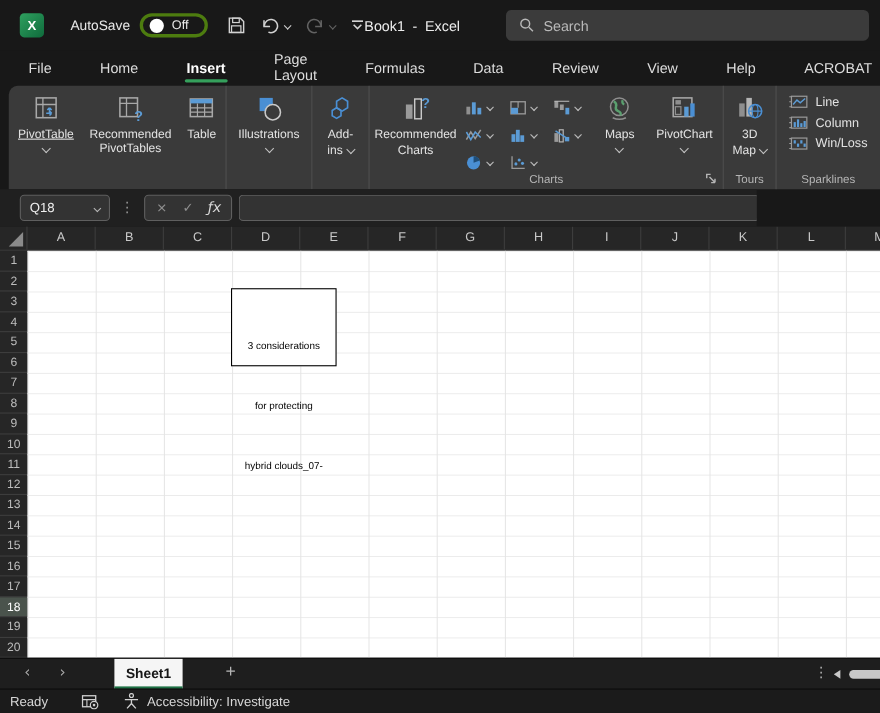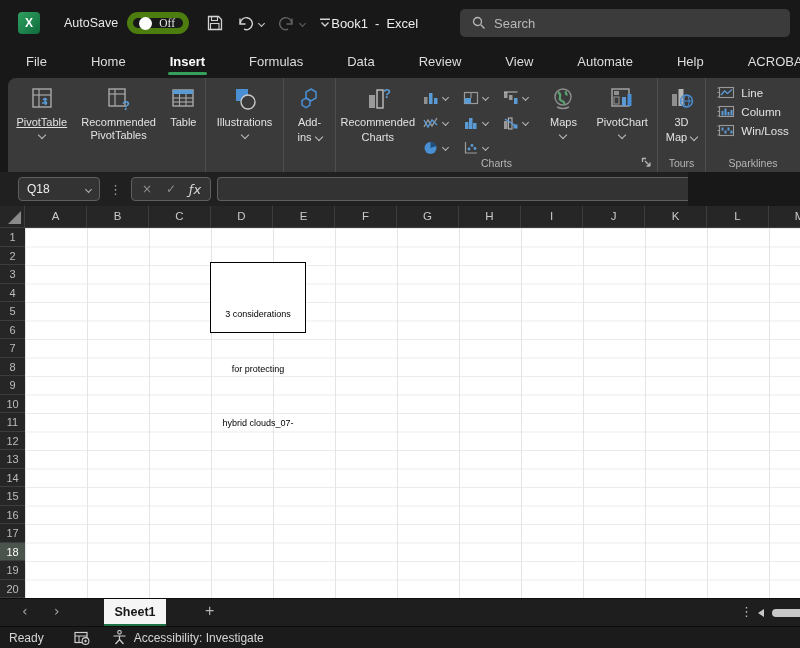--- a/index.html
+++ b/index.html
@@ -7,22 +7,22 @@
               font-family:"Liberation Sans", sans-serif; }
   .glyph { font-family:"DejaVu Sans", sans-serif; }
   .app { position:relative; width:800px; height:648px; background:#181818; color:#e4e4e4; }
 
   
   .titlebar { height:46px; display:flex; align-items:center; background:#181818; }
   .xl-logo { width:22px; height:22px; margin-left:18px; border-radius:4px;
              background:linear-gradient(135deg,#2fa05f,#0f6b3c); color:#fff; font-weight:bold;
              font-size:12px; display:flex; align-items:center; justify-content:center; }
   .autosave-label { margin-left:24px; font-size:12.5px; color:#e8e8e8; }
-  .toggle { margin-left:9px; width:62px; height:22px; border:6px solid #4d7c0f; border-radius:12px;
-            display:flex; align-items:center; gap:7px; padding:0 6px; cursor:pointer;font-family:Liberation Serif, serif; }
+  .toggle { margin-left:9px; width:62px; height:22px; border:3px solid #4d7c0f; border-radius:12px;
+            display:flex; align-items:center; gap:7px; padding:0 6px; cursor:pointer; }
   .knob { width:13px; height:13px; border-radius:50%; background:#fff; }
   .toggle-state { font-size:11.5px; color:#e8e8e8; }
   .qat { display:flex; align-items:center; margin-left:18px; gap:14px; }
   .qat svg { display:block; }
   .chev { display:inline-block; width:6px; height:6px; border-right:1.5px solid currentColor;
           border-bottom:1.5px solid currentColor; transform:rotate(45deg); }
   .chev.sm { width:5px; height:5px; }
   .dim { opacity:.4; }
   .undo-grp, .redo-grp { display:flex; align-items:center; gap:5px; color:#cfcfcf; }
   .doc-title { font-size:13px; color:#ececec; display:flex; gap:7px; }
@@ -169,25 +169,25 @@
         <line x1="8.8" y1="8.8" x2="12.5" y2="12.5" stroke="#b9b9b9" stroke-width="1.3"></line>
       </svg>
       <span>Search</span>
     </div>
   </div>
 
   <div class="tabrow">
     <span class="rtab">File</span>
     <span class="rtab">Home</span>
     <span class="rtab active">Insert</span>
+    <span class="rtab">Page Layout</span>
     <span class="rtab">Formulas</span>
     <span class="rtab">Data</span>
     <span class="rtab">Review</span>
     <span class="rtab">View</span>
-    <span class="rtab">Automate</span>
     <span class="rtab">Help</span>
     <span class="rtab">ACROBAT</span>
   </div>
 
   <div class="ribbon">
 
     <div class="rgroup" style="width:198px;">
       <div class="bigbtn" style="width:72px;text-decoration:underline;">
         <svg width="26" height="26" viewBox="0 0 26 26">
           <rect x="4" y="3" width="18" height="18" fill="none" stroke="#a8a8a8" stroke-width="1.4"></rect>

